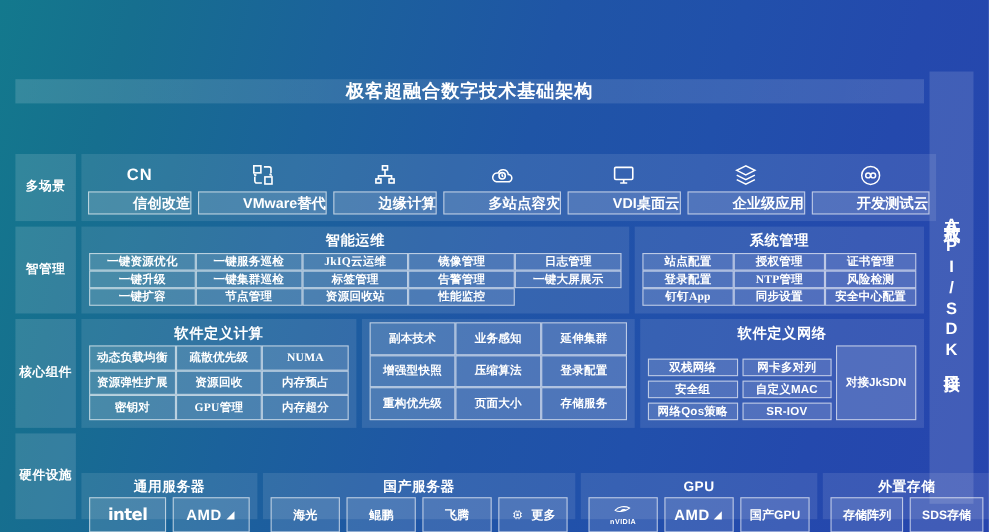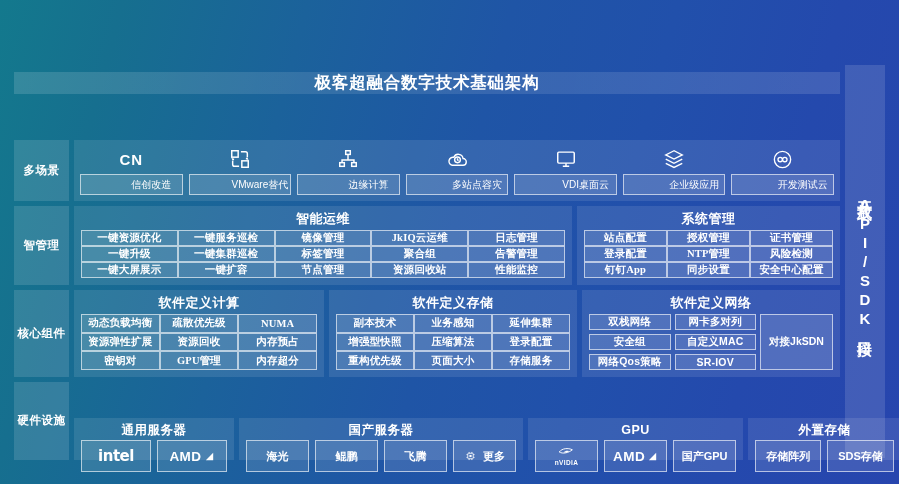--- a/index.html
+++ b/index.html
@@ -86,22 +86,22 @@
     display: flex; align-items: center; justify-content: center;
     font-size: 15px; font-weight: bold; letter-spacing: 1px;
   }
   .scenario-icon svg { display: block; }
   .chip {
     width: 100%;
     height: 21px;
     border: 1px solid rgba(255,255,255,.62);
     background: rgba(255,255,255,.13);
     display: flex; align-items: center; justify-content: center;
-    font-size: 10px;
-    font-weight: normal;
+    font-size: 13px;
+    font-weight: bold;
     white-space: nowrap;
     padding-left: 40px;
   }
 
   
   .group {
     background: rgba(255,255,255,.10);
     padding: 3px 7px 7px 7px;
     display: flex;
     flex-direction: column;
@@ -143,20 +143,21 @@
   .network-layout {
     flex: 1;
     display: flex;
     gap: 4px;
   }
   .network-grid {
     flex: 1;
     display: grid;
     grid-template-columns: repeat(2, 1fr);
     gap: 4px;
+    margin-top: 12px;
   }
   .sdn-tall {
     flex: 0 0 73px;
     border: 1px solid rgba(255,255,255,.62);
     background: rgba(255,255,255,.12);
     display: flex; align-items: center; justify-content: center;
     font-size: 10.5px; font-weight: bold; white-space: nowrap;
   }
 
   
@@ -320,27 +321,26 @@
 
     <div class="band row-manage">
       <div class="band-label">智管理</div>
       <div class="band-body">
 
         <div class="group g-ops">
           <div class="group-title">智能运维</div>
           <div class="group-grid" style="grid-template-columns: repeat(5, 1fr);">
             <div class="cell">一键资源优化</div>
             <div class="cell">一键服务巡检</div>
+            <div class="cell">JkIQ云运维</div>
             <div class="cell">镜像管理</div>
-            <div class="cell">JkIQ云运维</div>
             <div class="cell">日志管理</div>
             <div class="cell">一键升级</div>
             <div class="cell">一键集群巡检</div>
             <div class="cell">标签管理</div>
-            <div class="cell">聚合组</div>
             <div class="cell">告警管理</div>
             <div class="cell">一键大屏展示</div>
             <div class="cell">一键扩容</div>
             <div class="cell">节点管理</div>
             <div class="cell">资源回收站</div>
             <div class="cell">性能监控</div>
           </div>
         </div>
 
         <div class="group g-sys">
@@ -378,21 +378,20 @@
             <div class="cell">资源弹性扩展</div>
             <div class="cell">资源回收</div>
             <div class="cell">内存预占</div>
             <div class="cell">密钥对</div>
             <div class="cell">GPU管理</div>
             <div class="cell">内存超分</div>
           </div>
         </div>
 
         <div class="group g-storage">
-          <div class="group-title">软件定义存储</div>
           <div class="group-grid cols-3">
             <div class="cell">副本技术</div>
             <div class="cell">业务感知</div>
             <div class="cell">延伸集群</div>
             <div class="cell">增强型快照</div>
             <div class="cell">压缩算法</div>
             <div class="cell">登录配置</div>
             <div class="cell">重构优先级</div>
             <div class="cell">页面大小</div>
             <div class="cell">存储服务</div>

